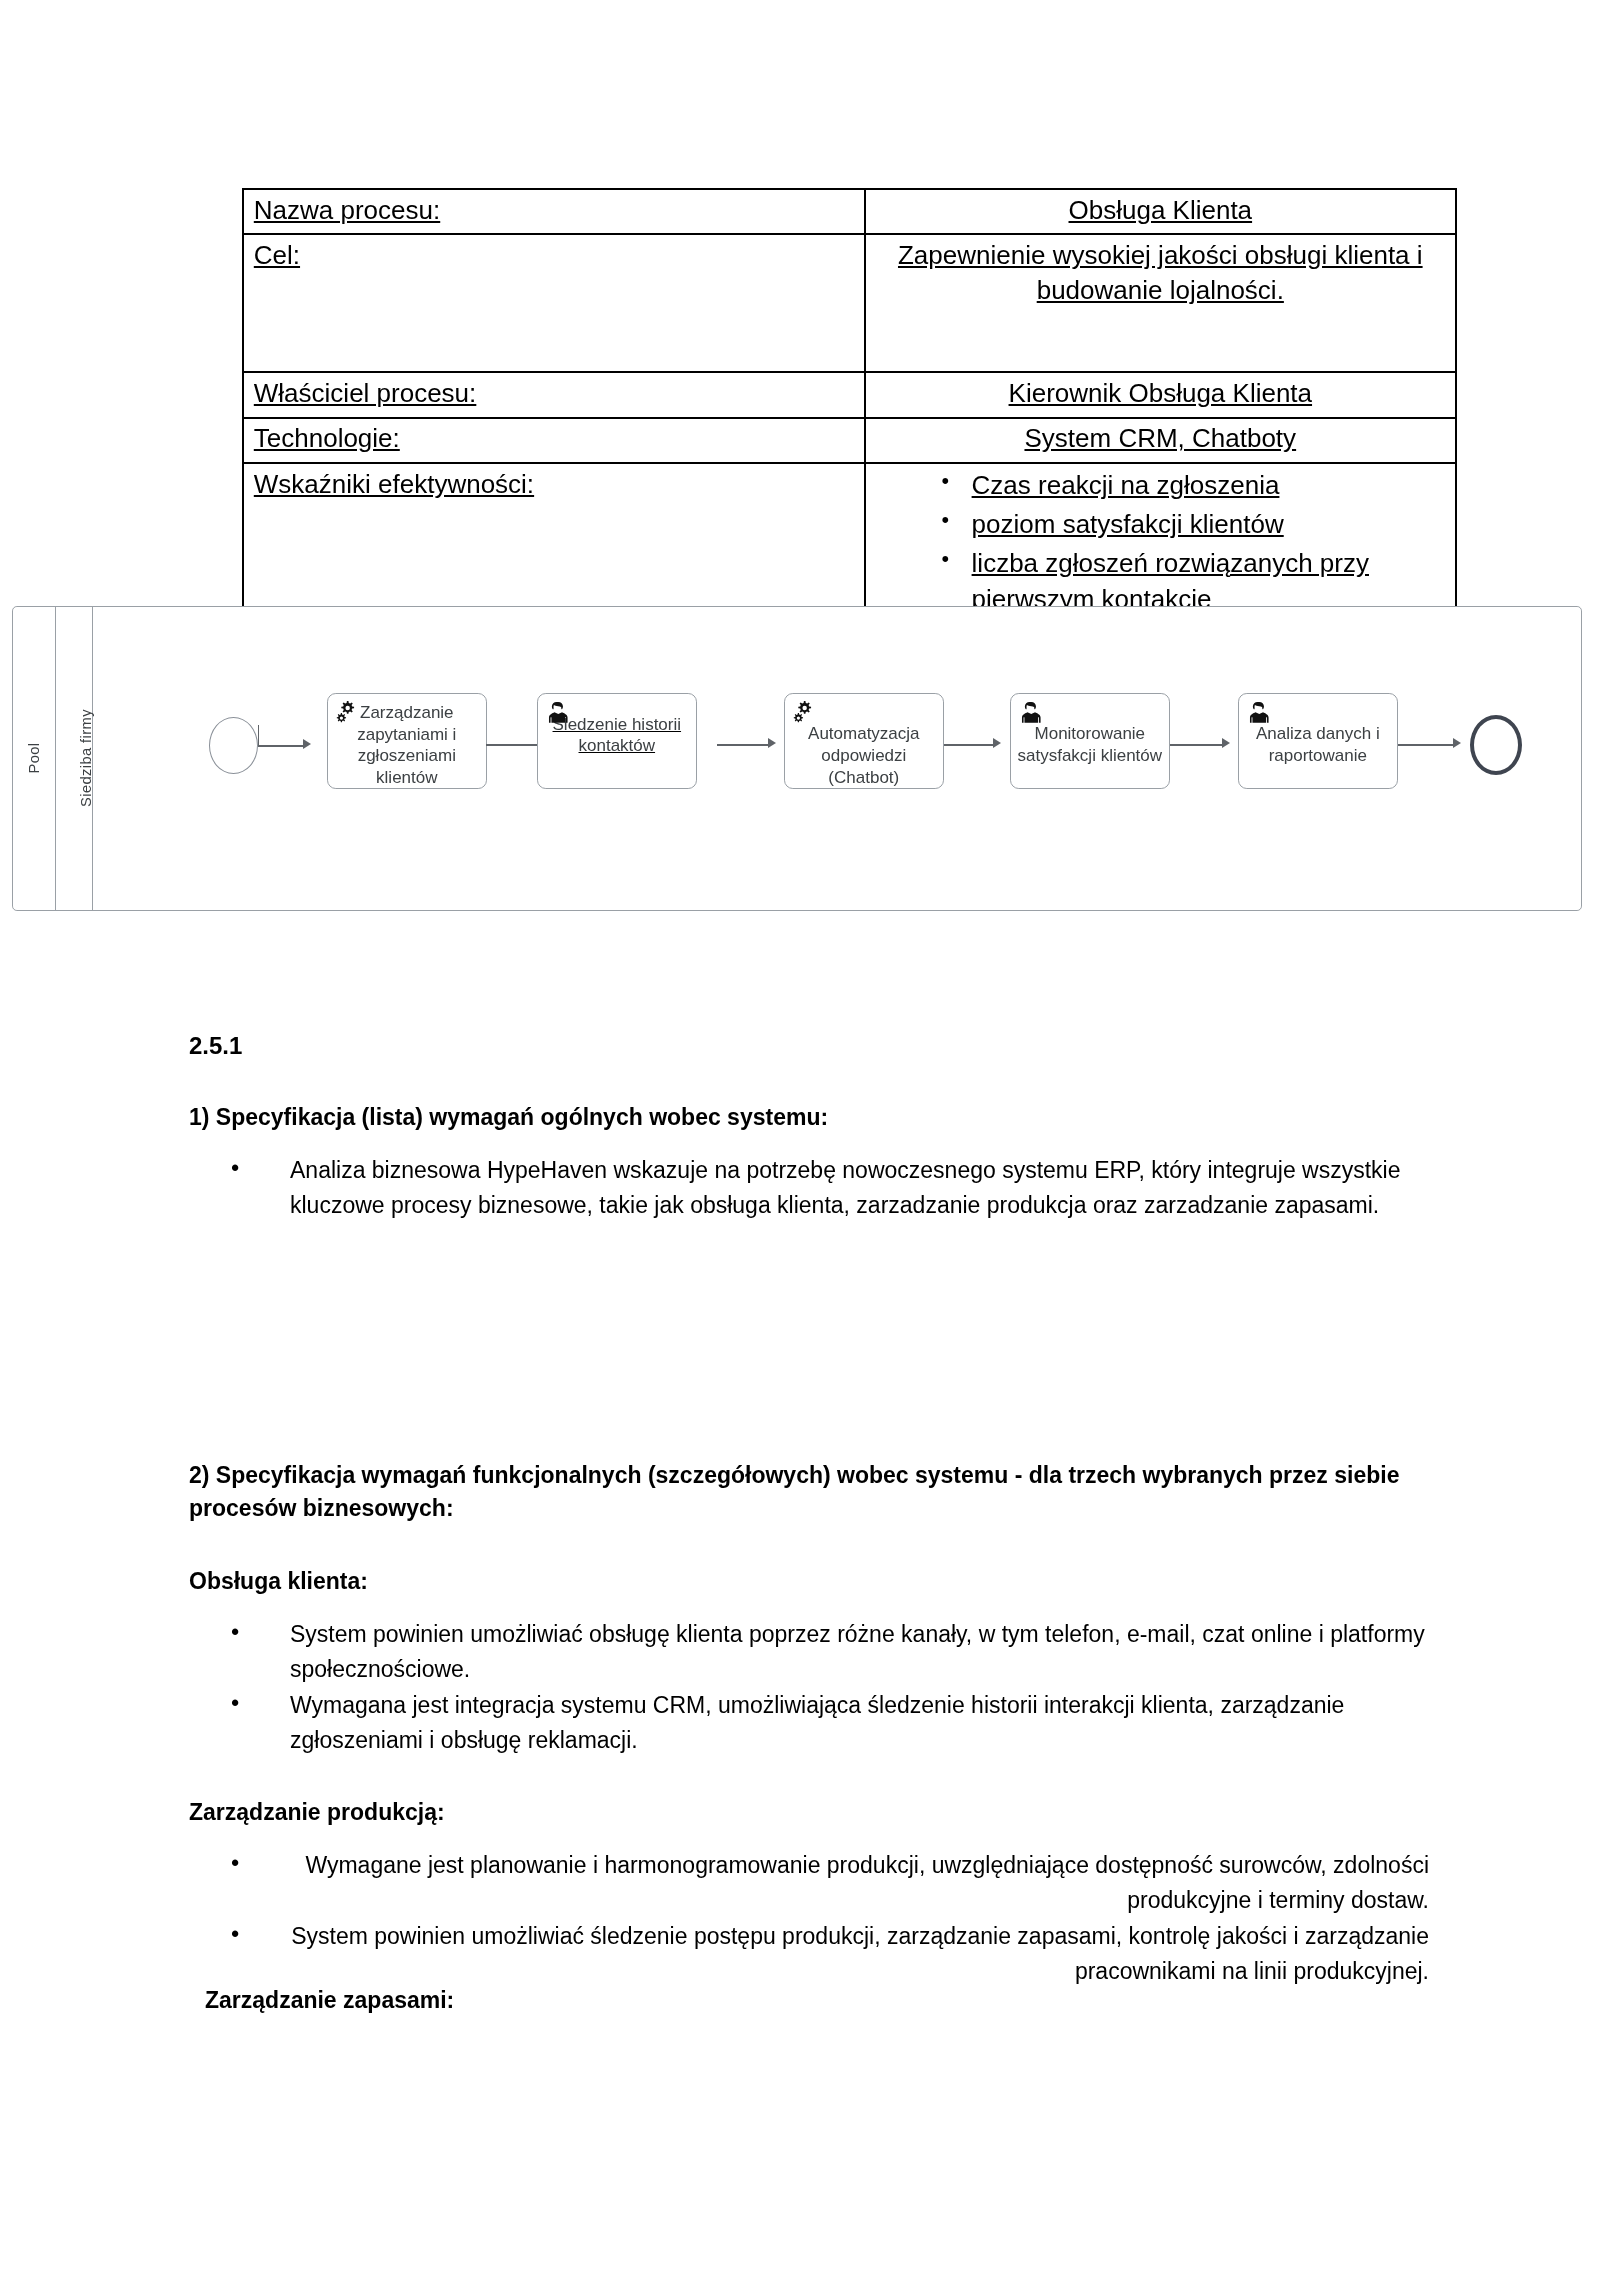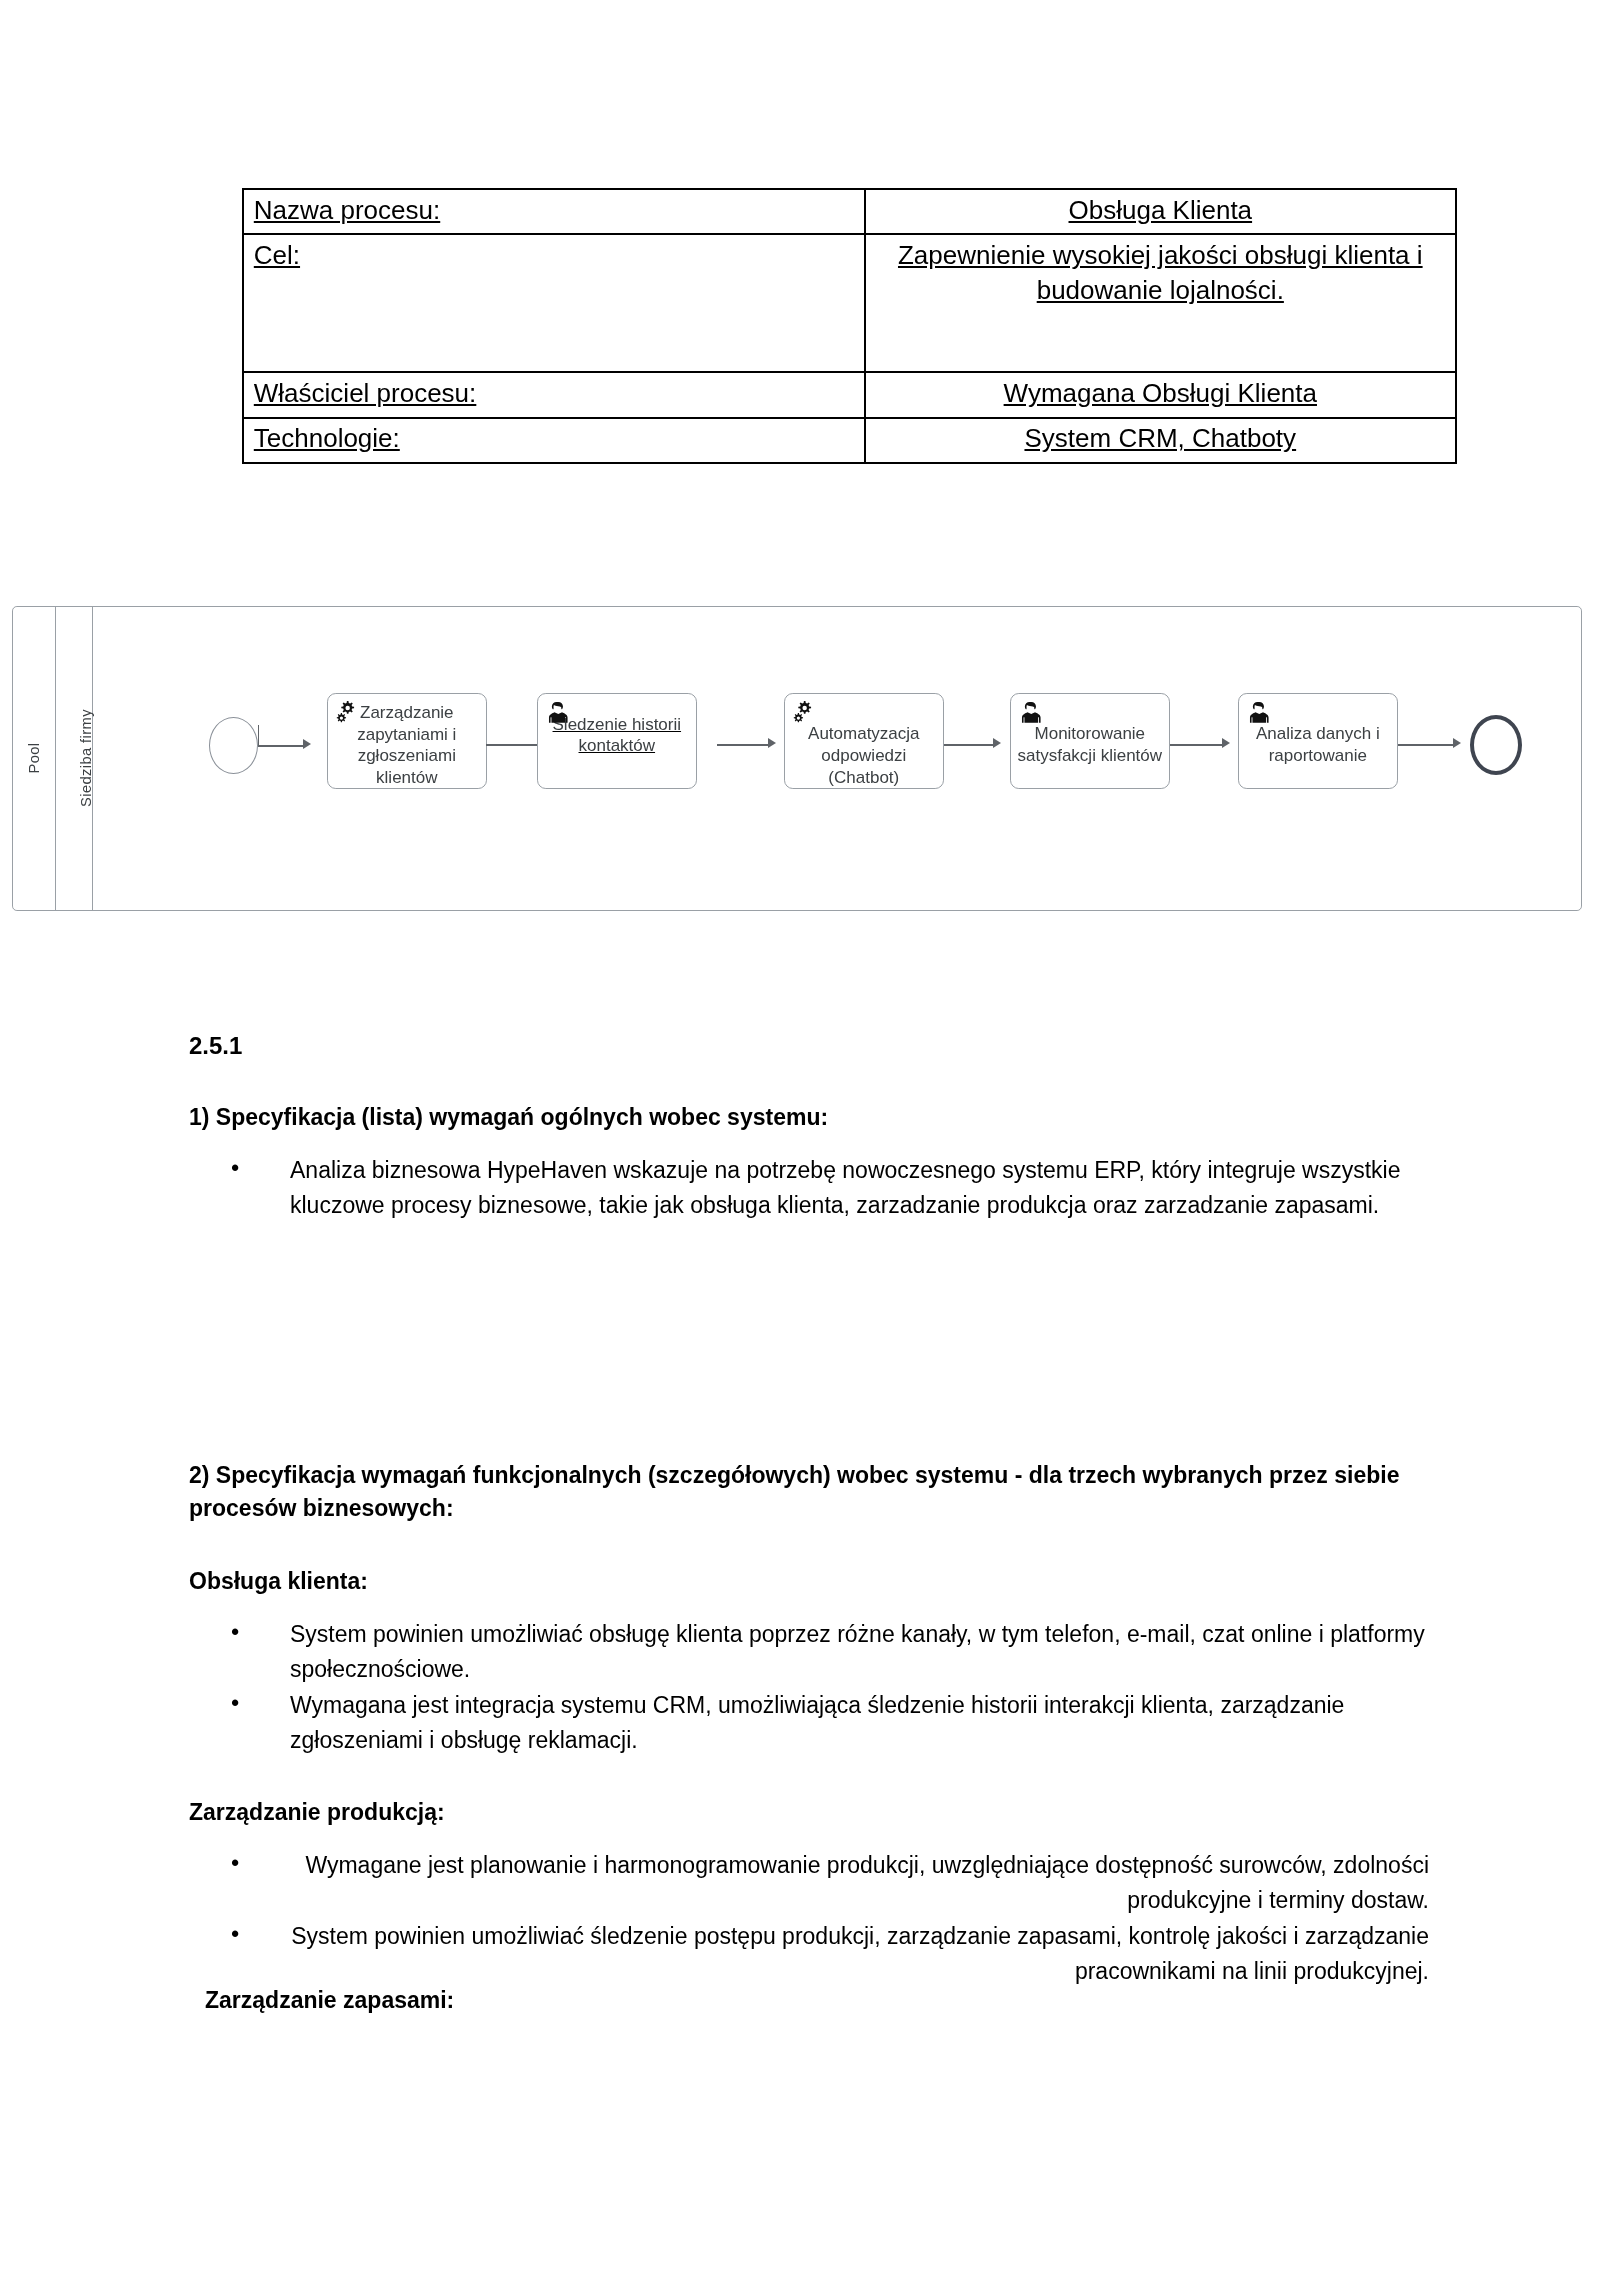--- a/index.html
+++ b/index.html
@@ -249,25 +249,35 @@
       <tr>
         <td class="col-label">Nazwa procesu:</td>
         <td class="col-value">Obsługa Klienta</td>
       </tr>
       <tr>
         <td class="col-label tall-cell">Cel:</td>
         <td class="col-value tall-cell">Zapewnienie wysokiej jakości obsługi klienta i budowanie lojalności.</td>
       </tr>
       <tr>
         <td class="col-label">Właściciel procesu:</td>
-        <td class="col-value">Wymagana Obsługi Klienta</td>
+        <td class="col-value">Kierownik Obsługa Klienta</td>
       </tr>
       <tr>
         <td class="col-label">Technologie:</td>
         <td class="col-value">System CRM, Chatboty</td>
+      </tr>
+      <tr>
+        <td class="col-label kpi-cell">Wskaźniki efektywności:</td>
+        <td class="col-value kpi kpi-cell">
+          <ul class="kpi-list">
+            <li>Czas reakcji na zgłoszenia</li>
+            <li>poziom satysfakcji klientów</li>
+            <li>liczba zgłoszeń rozwiązanych przy pierwszym kontakcie</li>
+          </ul>
+        </td>
       </tr>
     </tbody>
   </table>
 </div>
 
 <div class="bpmn">
 
   <div class="bpmn-lane-hdr"></div>
   <div class="bpmn-pool-label">Pool</div>
   <div class="lane-divider"></div>

